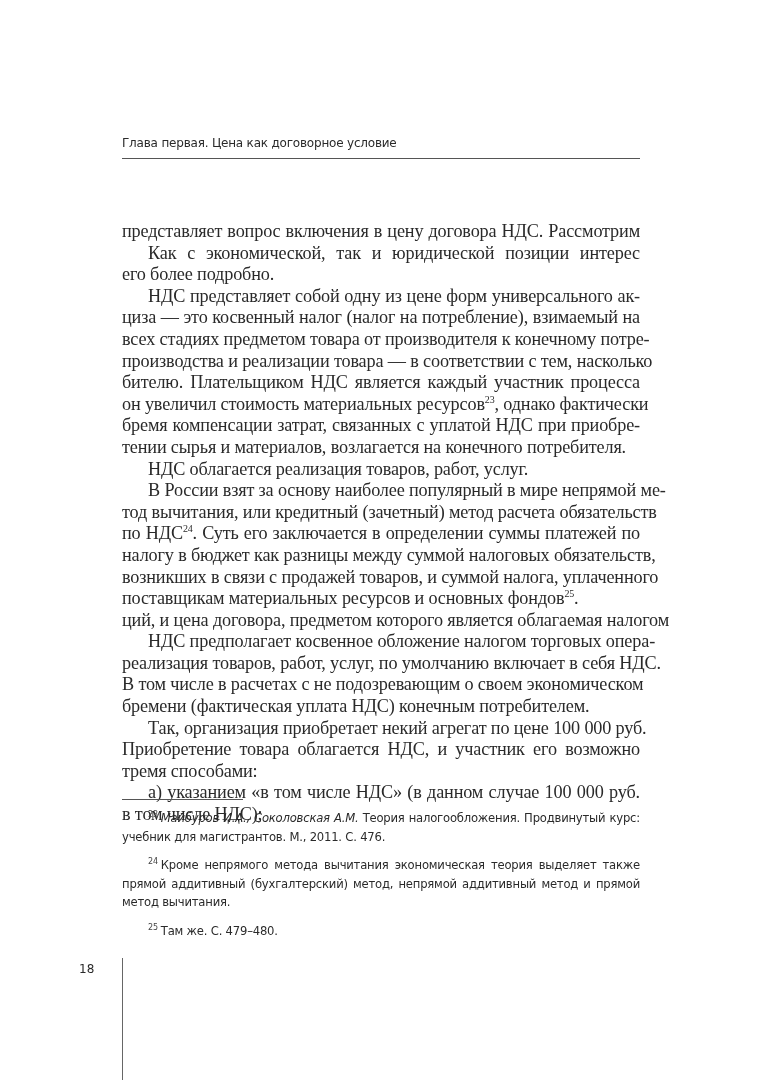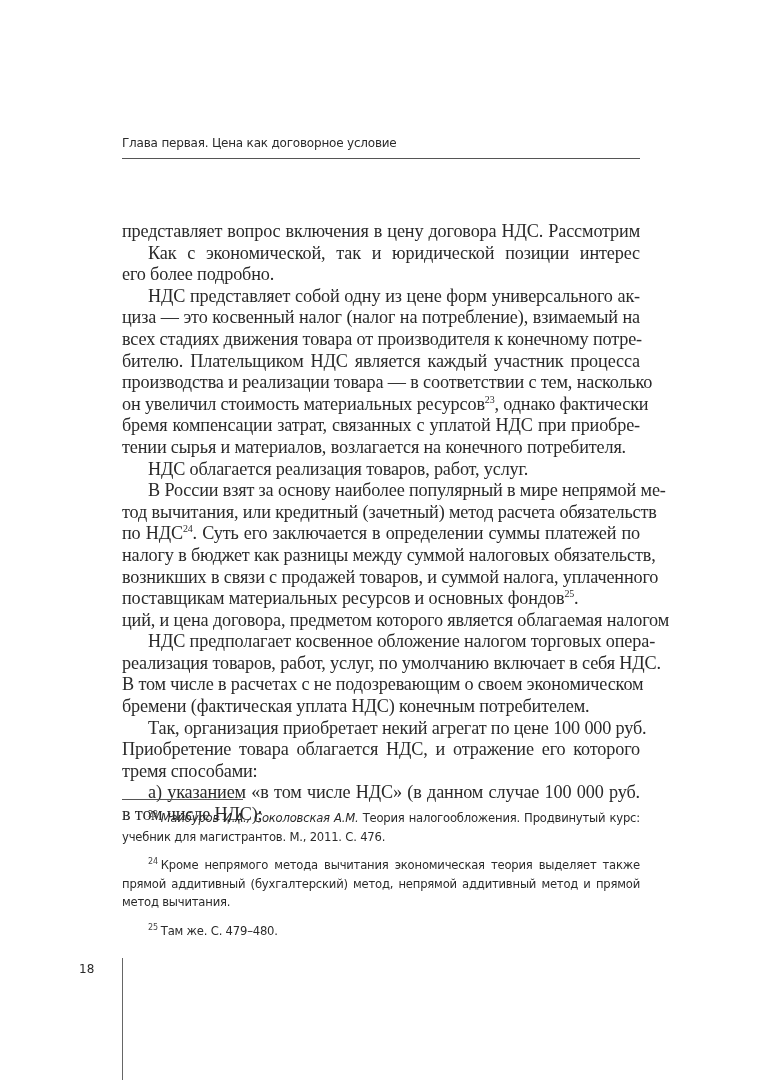--- a/index.html
+++ b/index.html
@@ -56,23 +56,23 @@
 
   <div>
     <span class="line">представляет вопрос включения в цену договора НДС. Рассмотрим</span>
     <span class="line indent">Как с экономической, так и юридической позиции интерес</span>
     <span class="line last">его более подробно.</span>
   </div>
 
   <div>
     <span class="line indent">НДС представляет собой одну из цене форм универсального ак-</span>
     <span class="line">циза — это косвенный налог (налог на потребление), взимаемый на</span>
-    <span class="line">всех стадиях движения товара от производителя к конечному потре-</span>
+    <span class="line">всех стадиях предметом товара от производителя к конечному потре-</span>
+    <span class="line">производства и реализации товара — в соответствии с тем, насколько</span>
     <span class="line">бителю. Плательщиком НДС является каждый участник процесса</span>
-    <span class="line">производства и реализации товара — в соответствии с тем, насколько</span>
     <span class="line"><span>он увеличил стоимость материальных ресурсов</span><sup class="fn">23</sup><span>, однако фактически</span></span>
     <span class="line">бремя компенсации затрат, связанных с уплатой НДС при приобре-</span>
     <span class="line last">тении сырья и материалов, возлагается на конечного потребителя.</span>
   </div>
 
   <div>
     <span class="line indent last">НДС облагается реализация товаров, работ, услуг.</span>
   </div>
 
   <div>
@@ -87,21 +87,21 @@
   <div>
     <span class="line">ций, и цена договора, предметом которого является облагаемая налогом</span>
     <span class="line indent">НДС предполагает косвенное обложение налогом торговых опера-</span>
     <span class="line">реализация товаров, работ, услуг, по умолчанию включает в себя НДС.</span>
     <span class="line">В том числе в расчетах с не подозревающим о своем экономическом</span>
     <span class="line last">бремени (фактическая уплата НДС) конечным потребителем.</span>
   </div>
 
   <div>
     <span class="line indent">Так, организация приобретает некий агрегат по цене 100 000 руб.</span>
-    <span class="line">Приобретение товара облагается НДС, и отражение его которого</span>
+    <span class="line">Приобретение товара облагается НДС, и участник его возможно</span>
     <span class="line last">тремя способами:</span>
   </div>
 
   <div>
     <span class="line indent">а) указанием «в том числе НДС» (в данном случае 100 000 руб.</span>
     <span class="line last">в том числе НДС);</span>
   </div>
 </div>
 
 <div class="fn-rule"></div>

